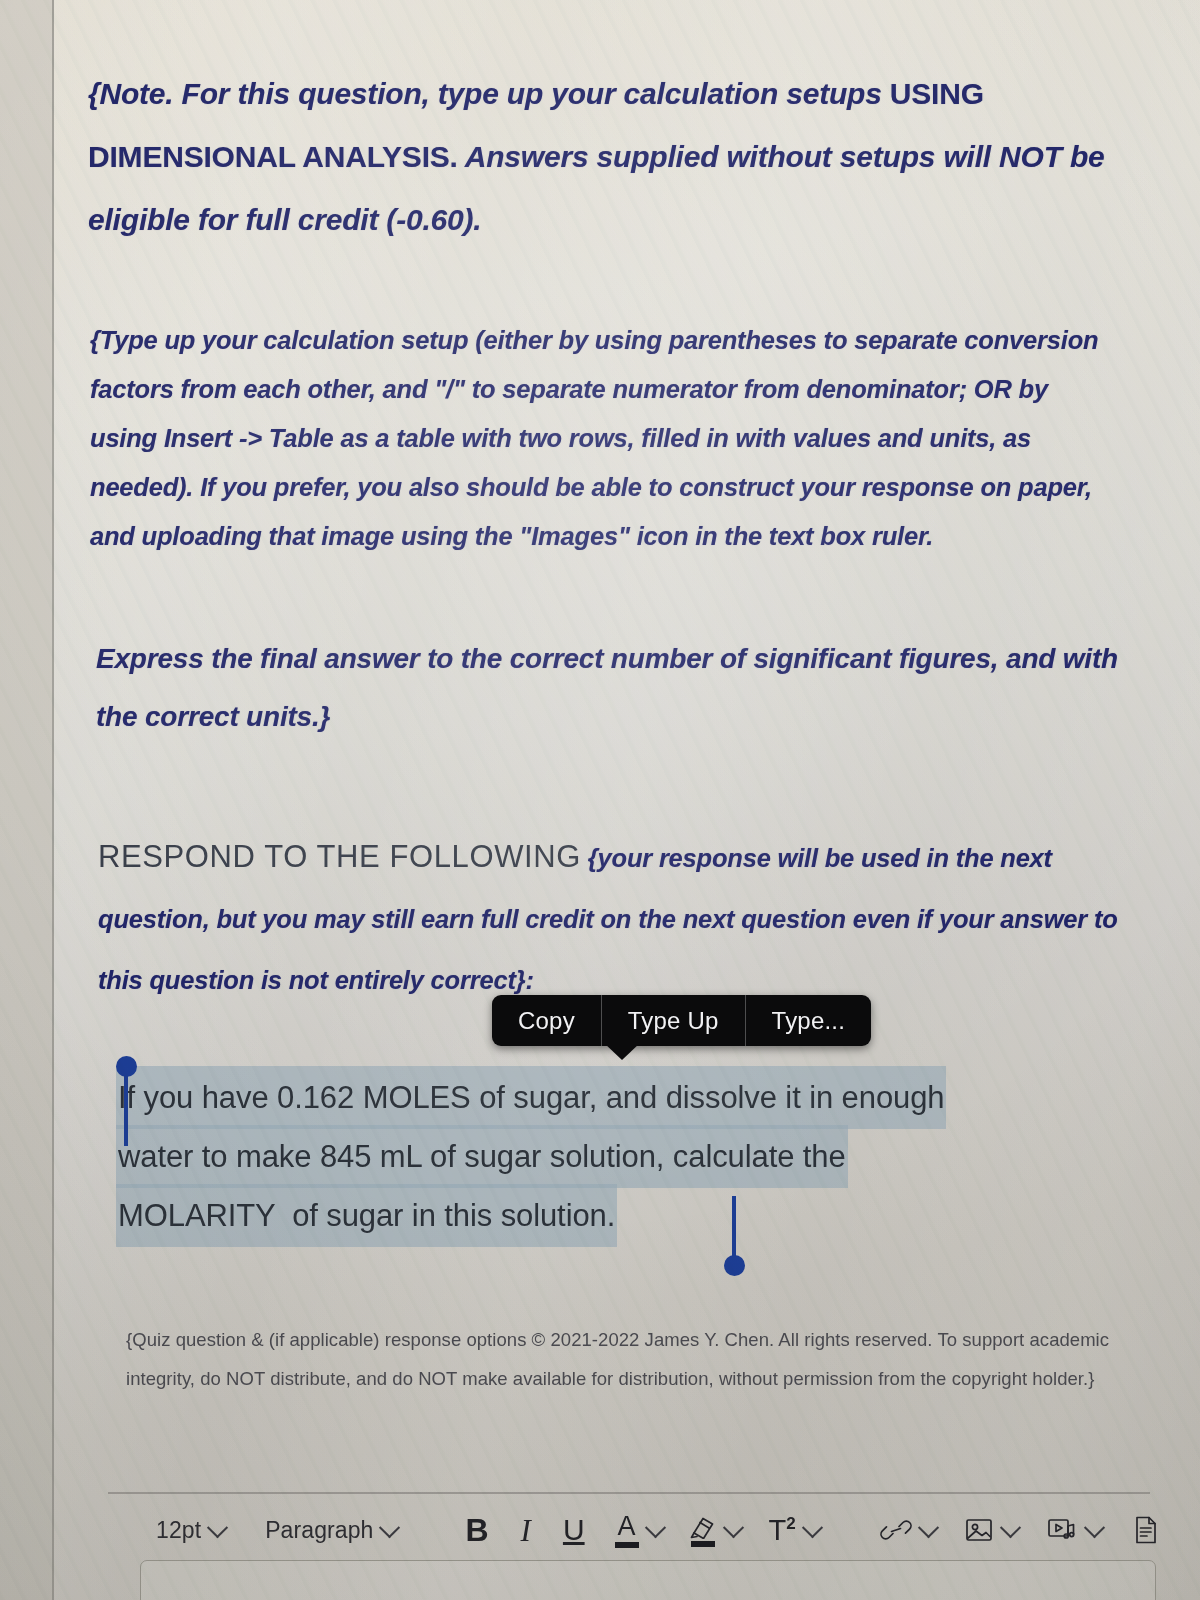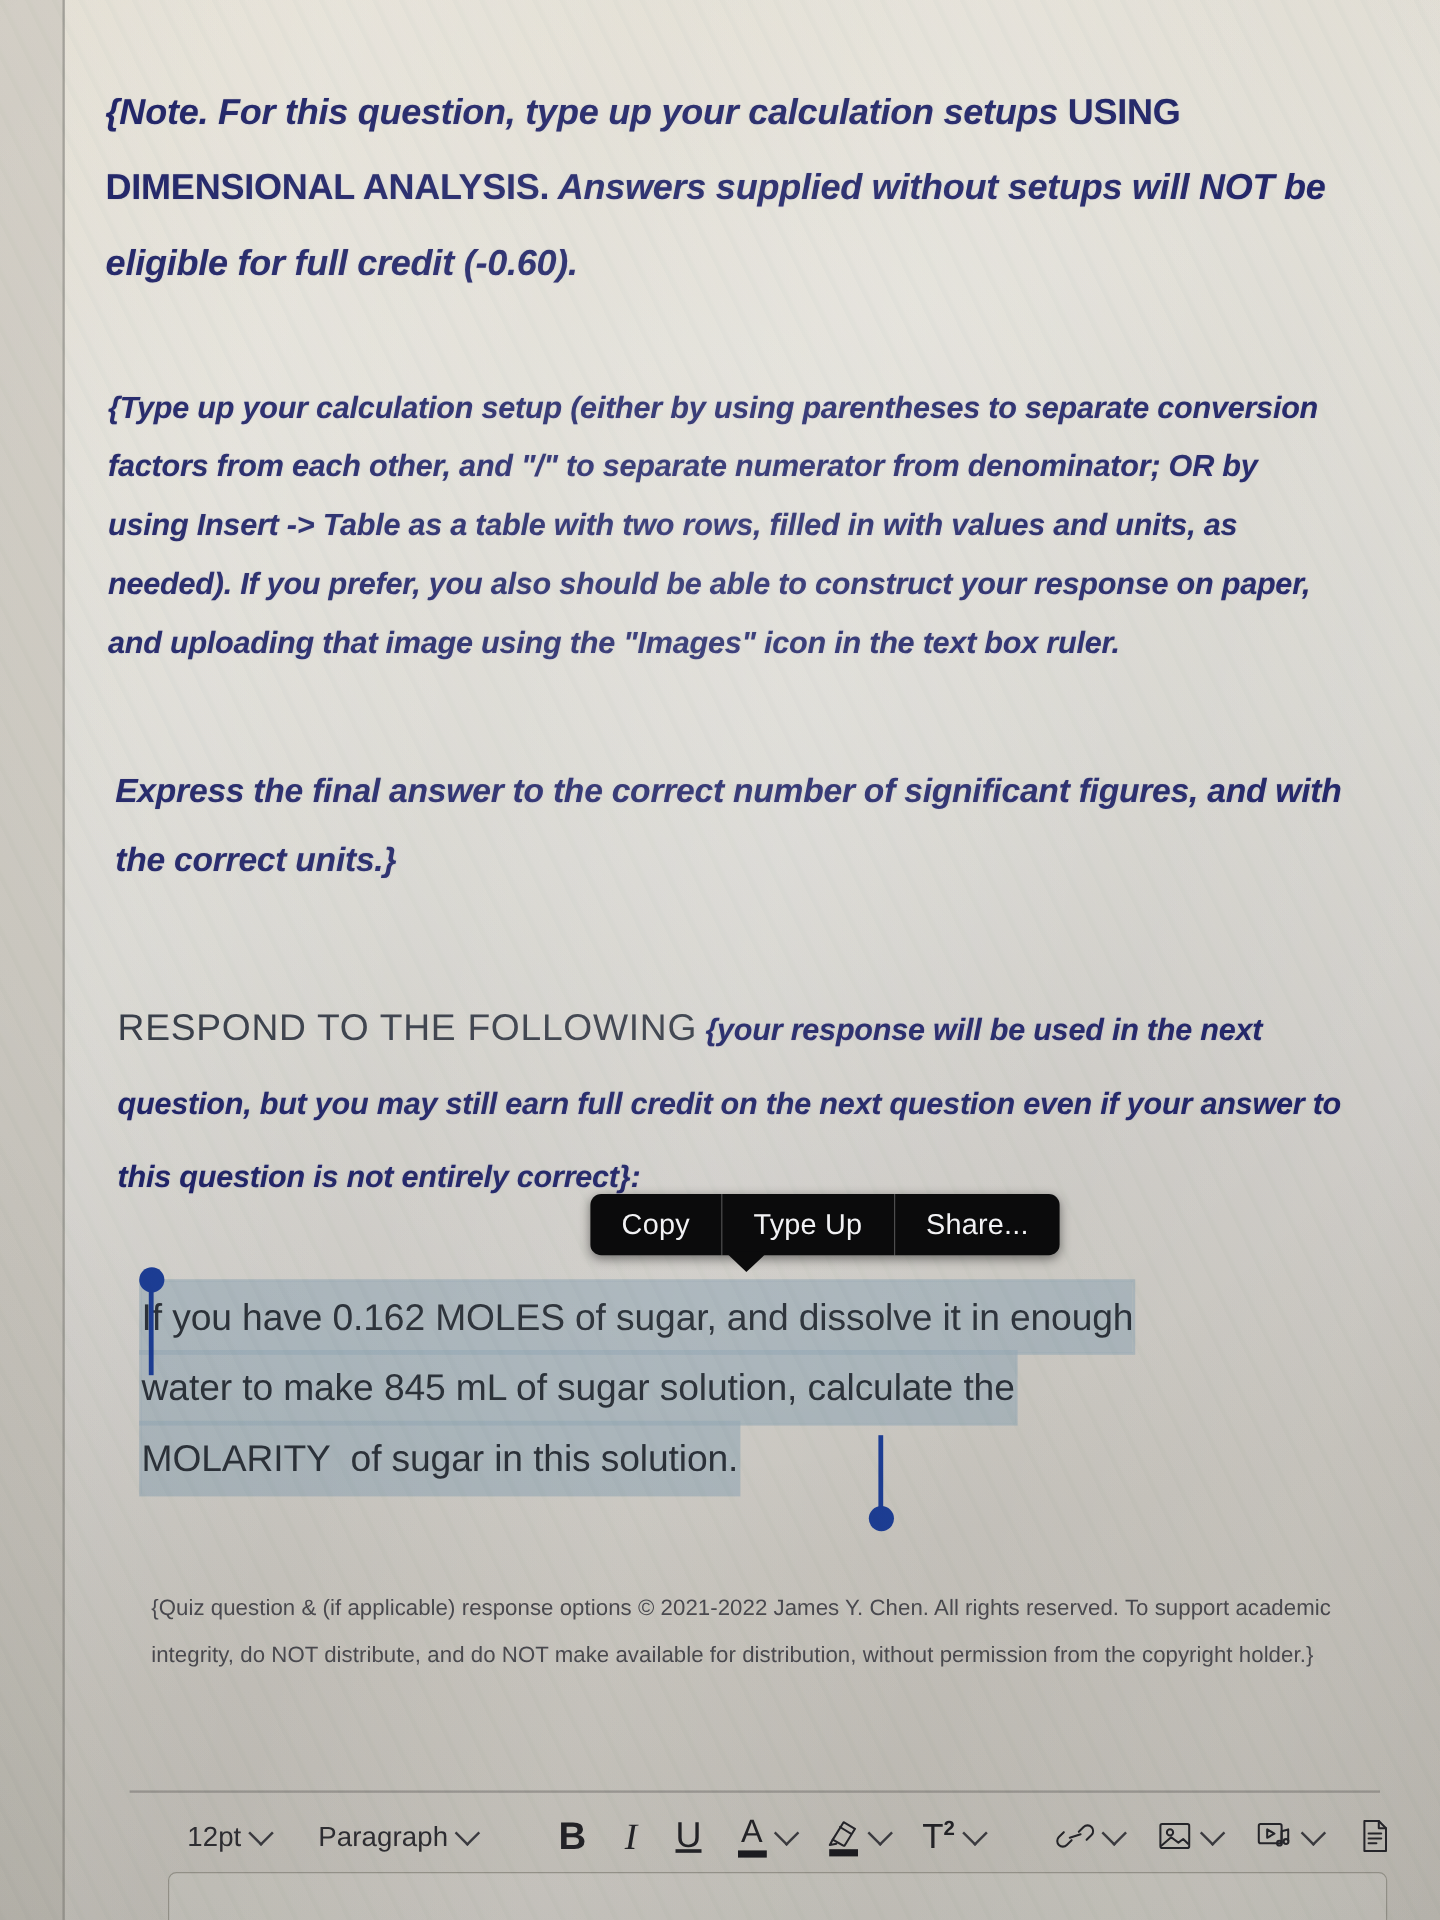--- a/index.html
+++ b/index.html
@@ -336,21 +336,21 @@
     <span class="ln">water to make 845 mL of sugar solution, calculate the</span>
     <span class="ln">MOLARITY  of sugar in this solution.</span>
   </div>
 
   <div class="sel-handle" id="handle-start"></div>
   <div class="sel-handle" id="handle-end"></div>
 
   <div id="edit-popup">
     <div class="pitem">Copy</div>
     <div class="pitem">Type Up</div>
-    <div class="pitem">Share...</div>
+    <div class="pitem">Type...</div>
   </div>
   <div id="popup-arrow"></div>
 
   <div id="footnote">{Quiz question &amp; (if applicable) response options © 2021-2022 James Y. Chen. All rights reserved.  To support academic integrity, do NOT distribute, and do NOT make available for distribution, without permission from the copyright holder.}</div>
 
   <div id="toolbar-rule"></div>
   <div id="toolbar">
 
     <div class="tb-item" style="margin-left:48px;">
       <span class="tb-text">12pt</span>

